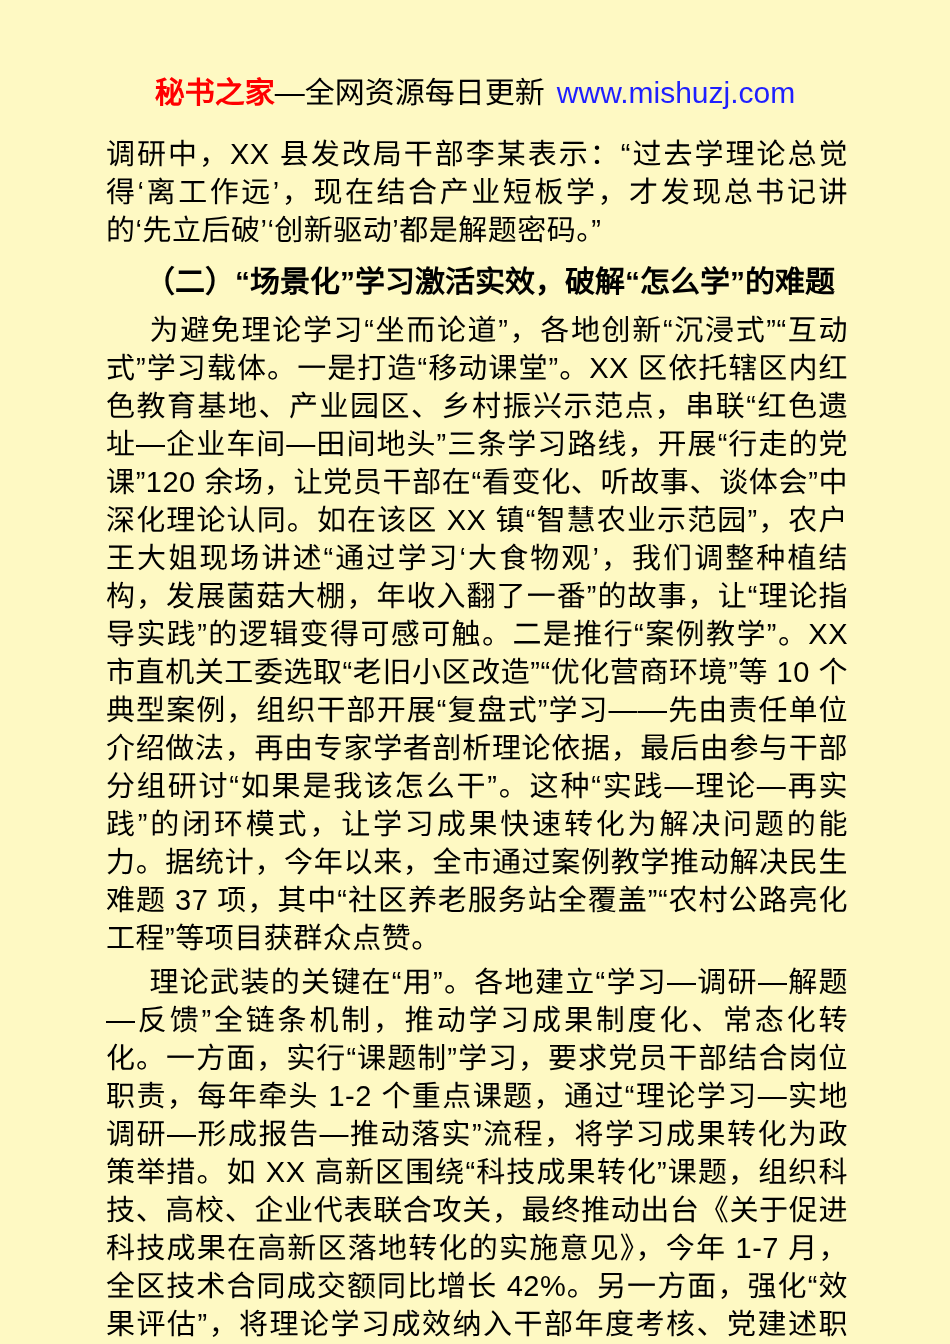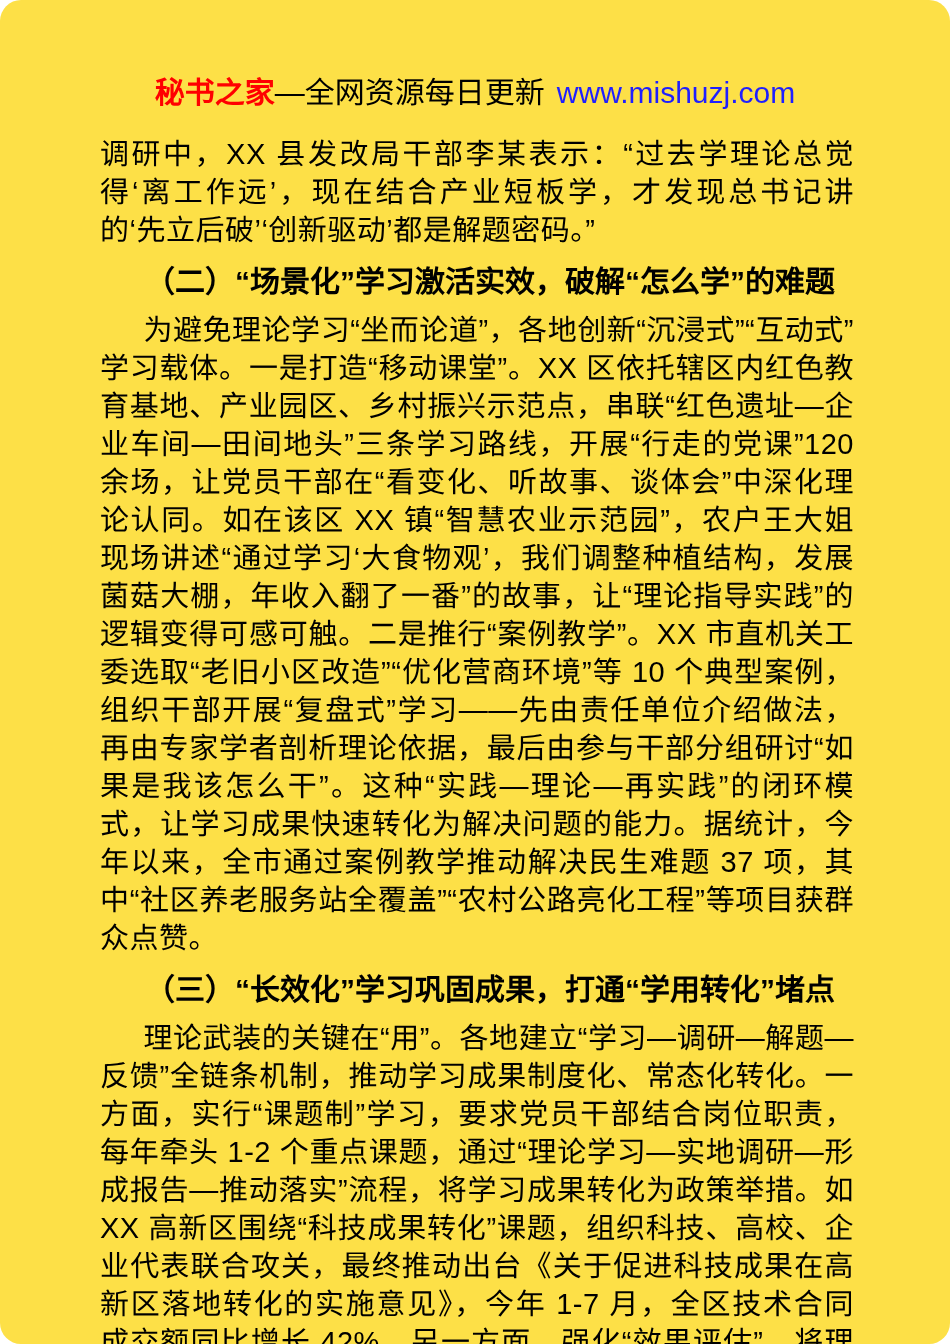--- a/index.html
+++ b/index.html
@@ -1,25 +1,24 @@
 <!DOCTYPE html>
 <html lang="zh-CN"><head>
 <meta charset="utf-8">
 <style>
   html, body { margin: 0; padding: 0; background: #ffffff; }
   .page {
     position: relative;
     width: 950px;
     height: 1344px;
-    background: #fde047;
+    background: #fef9c3;
     color: #000000;
     font-family: "Liberation Sans", "DejaVu Sans", sans-serif;
     overflow: hidden;
     box-sizing: border-box;
-    border-radius: 21px;
   }
   .site-header {
     padding-top: 74px;
     text-align: center;
     font-size: 30px;
     line-height: 38px;
     white-space: nowrap;
   }
   .brand {
     color: #ff0000;
@@ -31,21 +30,21 @@
   .site-url {
     color: #1f1fff;
     margin-left: 12px;
     text-decoration: none;
     cursor: pointer;
   }
   .content {
     padding: 0 96px 0 100px;
   }
   .para {
-    margin: 0;
+    margin: 6px;
     font-size: 29px;
     line-height: 38px;
     text-align: justify;
     letter-spacing: 0.5px;
   }
   .para.intro {
     margin-top: 23px;
     text-indent: 0;
   }
   .para.indented {
@@ -71,19 +70,18 @@
   </div>
 
   <div class="content">
 
     <p class="para intro">调研中，XX 县发改局干部李某表示：“过去学理论总觉得‘离工作远’，现在结合产业短板学，才发现总书记讲的‘先立后破’‘创新驱动’都是解题密码。”</p>
 
     <h2 class="section-heading">（二）“场景化”学习激活实效，破解“怎么学”的难题</h2>
 
     <p class="para indented">为避免理论学习“坐而论道”，各地创新“沉浸式”“互动式”学习载体。一是打造“移动课堂”。XX 区依托辖区内红色教育基地、产业园区、乡村振兴示范点，串联“红色遗址—企业车间—田间地头”三条学习路线，开展“行走的党课”120 余场，让党员干部在“看变化、听故事、谈体会”中深化理论认同。如在该区 XX 镇“智慧农业示范园”，农户王大姐现场讲述“通过学习‘大食物观’，我们调整种植结构，发展菌菇大棚，年收入翻了一番”的故事，让“理论指导实践”的逻辑变得可感可触。二是推行“案例教学”。XX 市直机关工委选取“老旧小区改造”“优化营商环境”等 10 个典型案例，组织干部开展“复盘式”学习——先由责任单位介绍做法，再由专家学者剖析理论依据，最后由参与干部分组研讨“如果是我该怎么干”。这种“实践—理论—再实践”的闭环模式，让学习成果快速转化为解决问题的能力。据统计，今年以来，全市通过案例教学推动解决民生难题 37 项，其中“社区养老服务站全覆盖”“农村公路亮化工程”等项目获群众点赞。</p>
 
-    <h2 class="section-heading">（三）“长效化”学习巩固成果，打通“学用转化”堵点</h2>
 
     <p class="para indented body-2">理论武装的关键在“用”。各地建立“学习—调研—解题—反馈”全链条机制，推动学习成果制度化、常态化转化。一方面，实行“课题制”学习，要求党员干部结合岗位职责，每年牵头 1-2 个重点课题，通过“理论学习—实地调研—形成报告—推动落实”流程，将学习成果转化为政策举措。如 XX 高新区围绕“科技成果转化”课题，组织科技、高校、企业代表联合攻关，最终推动出台《关于促进科技成果在高新区落地转化的实施意见》，今年 1-7 月，全区技术合同成交额同比增长 42%。另一方面，强化“效果评估”，将理论学习成效纳入干部年度考核、党建述职重要</p>
 
   </div>
 
 </div>
 
 </body></html>

